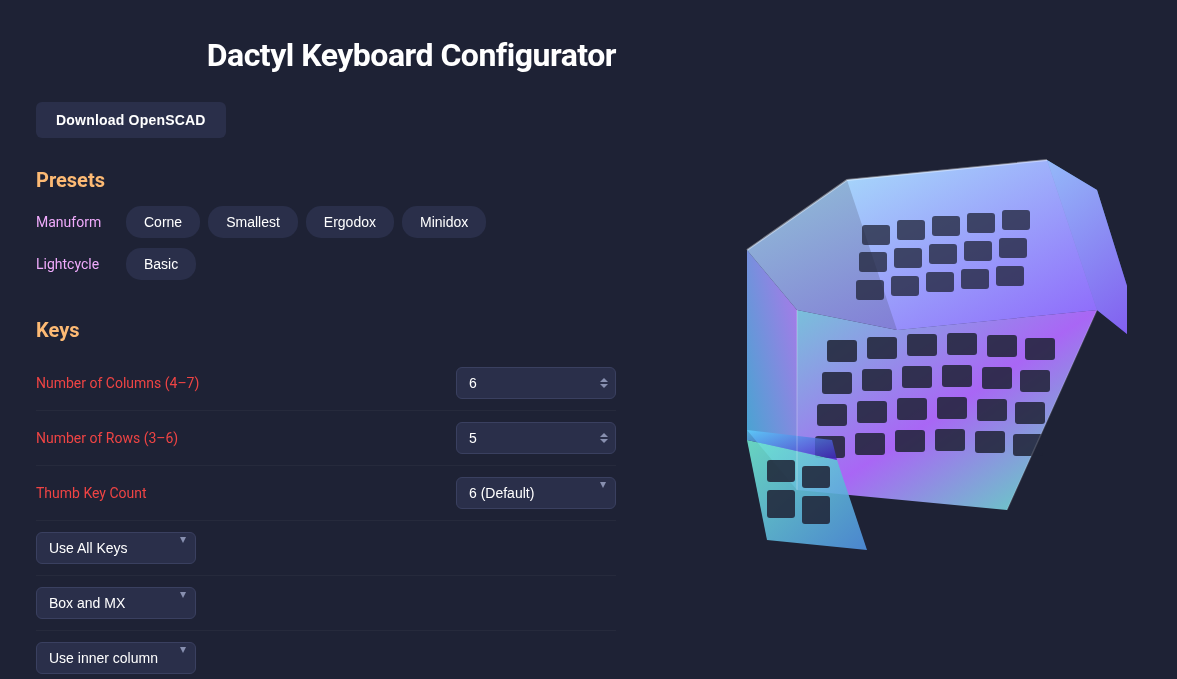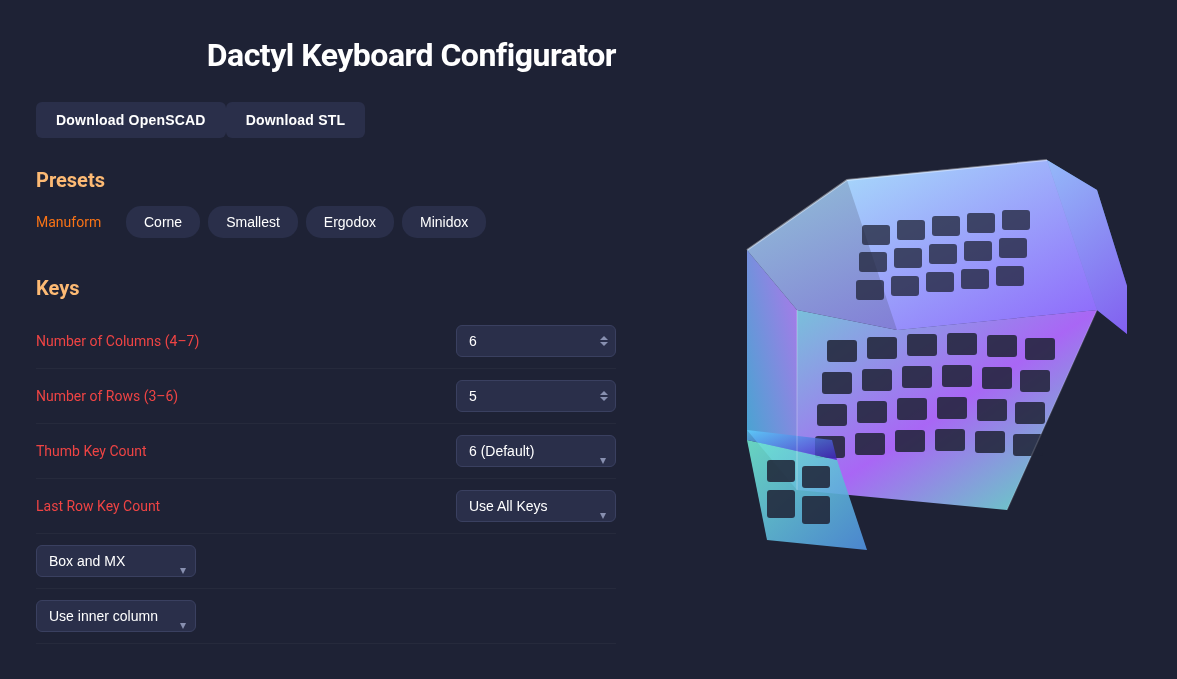--- a/index.html
+++ b/index.html
@@ -78,21 +78,21 @@
 
     .preset-row {
       display: flex;
       align-items: center;
       gap: 10px;
       margin-bottom: 10px;
     }
 
     .preset-label {
       font-size: 14px;
-      color: #f97316;
+      color: #f0abfc;
       min-width: 80px;
     }
 
     .preset-buttons {
       display: flex;
       gap: 8px;
       flex-wrap: wrap;
     }
 
     .btn-preset {
@@ -170,21 +170,21 @@
       border-bottom: 4px solid #8890b0;
     }
 
     .spinner-arrow.down {
       border-top: 4px solid #8890b0;
     }
 
     .select-wrapper {
       position: relative;
       display: inline-flex;
-      align-items: flex-end;
+      align-items: flex-start;
     }
 
     .config-select {
       background-color: #2a2f4a;
       color: #ffffff;
       border: 1px solid #3a4060;
       border-radius: 6px;
       padding: 7px 36px 7px 12px;
       font-size: 14px;
       width: 160px;
@@ -219,34 +219,39 @@
 </head>
 <body>
 
 <div class="container">
   <div class="left-panel">
 
     <h1 class="page-title">Dactyl Keyboard Configurator</h1>
 
     <div class="download-buttons">
       <button class="btn-download">Download OpenSCAD</button>
-      <button class="btn-download">Download STL</button>
     </div>
 
     <div class="presets-section">
       <div class="section-title">Presets</div>
       <div class="preset-row">
         <span class="preset-label">Manuform</span>
         <div class="preset-buttons">
           <button class="btn-preset">Corne</button>
           <button class="btn-preset">Smallest</button>
           <button class="btn-preset">Ergodox</button>
           <button class="btn-preset">Minidox</button>
         </div>
       </div>
+      <div class="preset-row">
+        <span class="preset-label">Lightcycle</span>
+        <div class="preset-buttons">
+          <button class="btn-preset">Basic</button>
+        </div>
+      </div>
     </div>
 
     <div class="keys-section">
       <div class="section-title">Keys</div>
 
       <div class="config-row">
         <span class="config-label">Number of Columns (4–7)</span>
         <div class="config-control">
           <div class="number-input-wrapper">
             <input type="number" class="number-input" value="6" min="4" max="7" style="">
@@ -281,21 +286,20 @@
               <option>4</option>
               <option>5</option>
               <option>7</option>
             </select>
             <span class="select-arrow">▾</span>
           </div>
         </div>
       </div>
 
       <div class="config-row">
-        <span class="config-label">Last Row Key Count</span>
         <div class="config-control">
           <div class="select-wrapper">
             <select class="config-select">
               <option>Use All Keys</option>
               <option>Zero</option>
               <option>Last Two</option>
             </select>
             <span class="select-arrow">▾</span>
           </div>
         </div>

